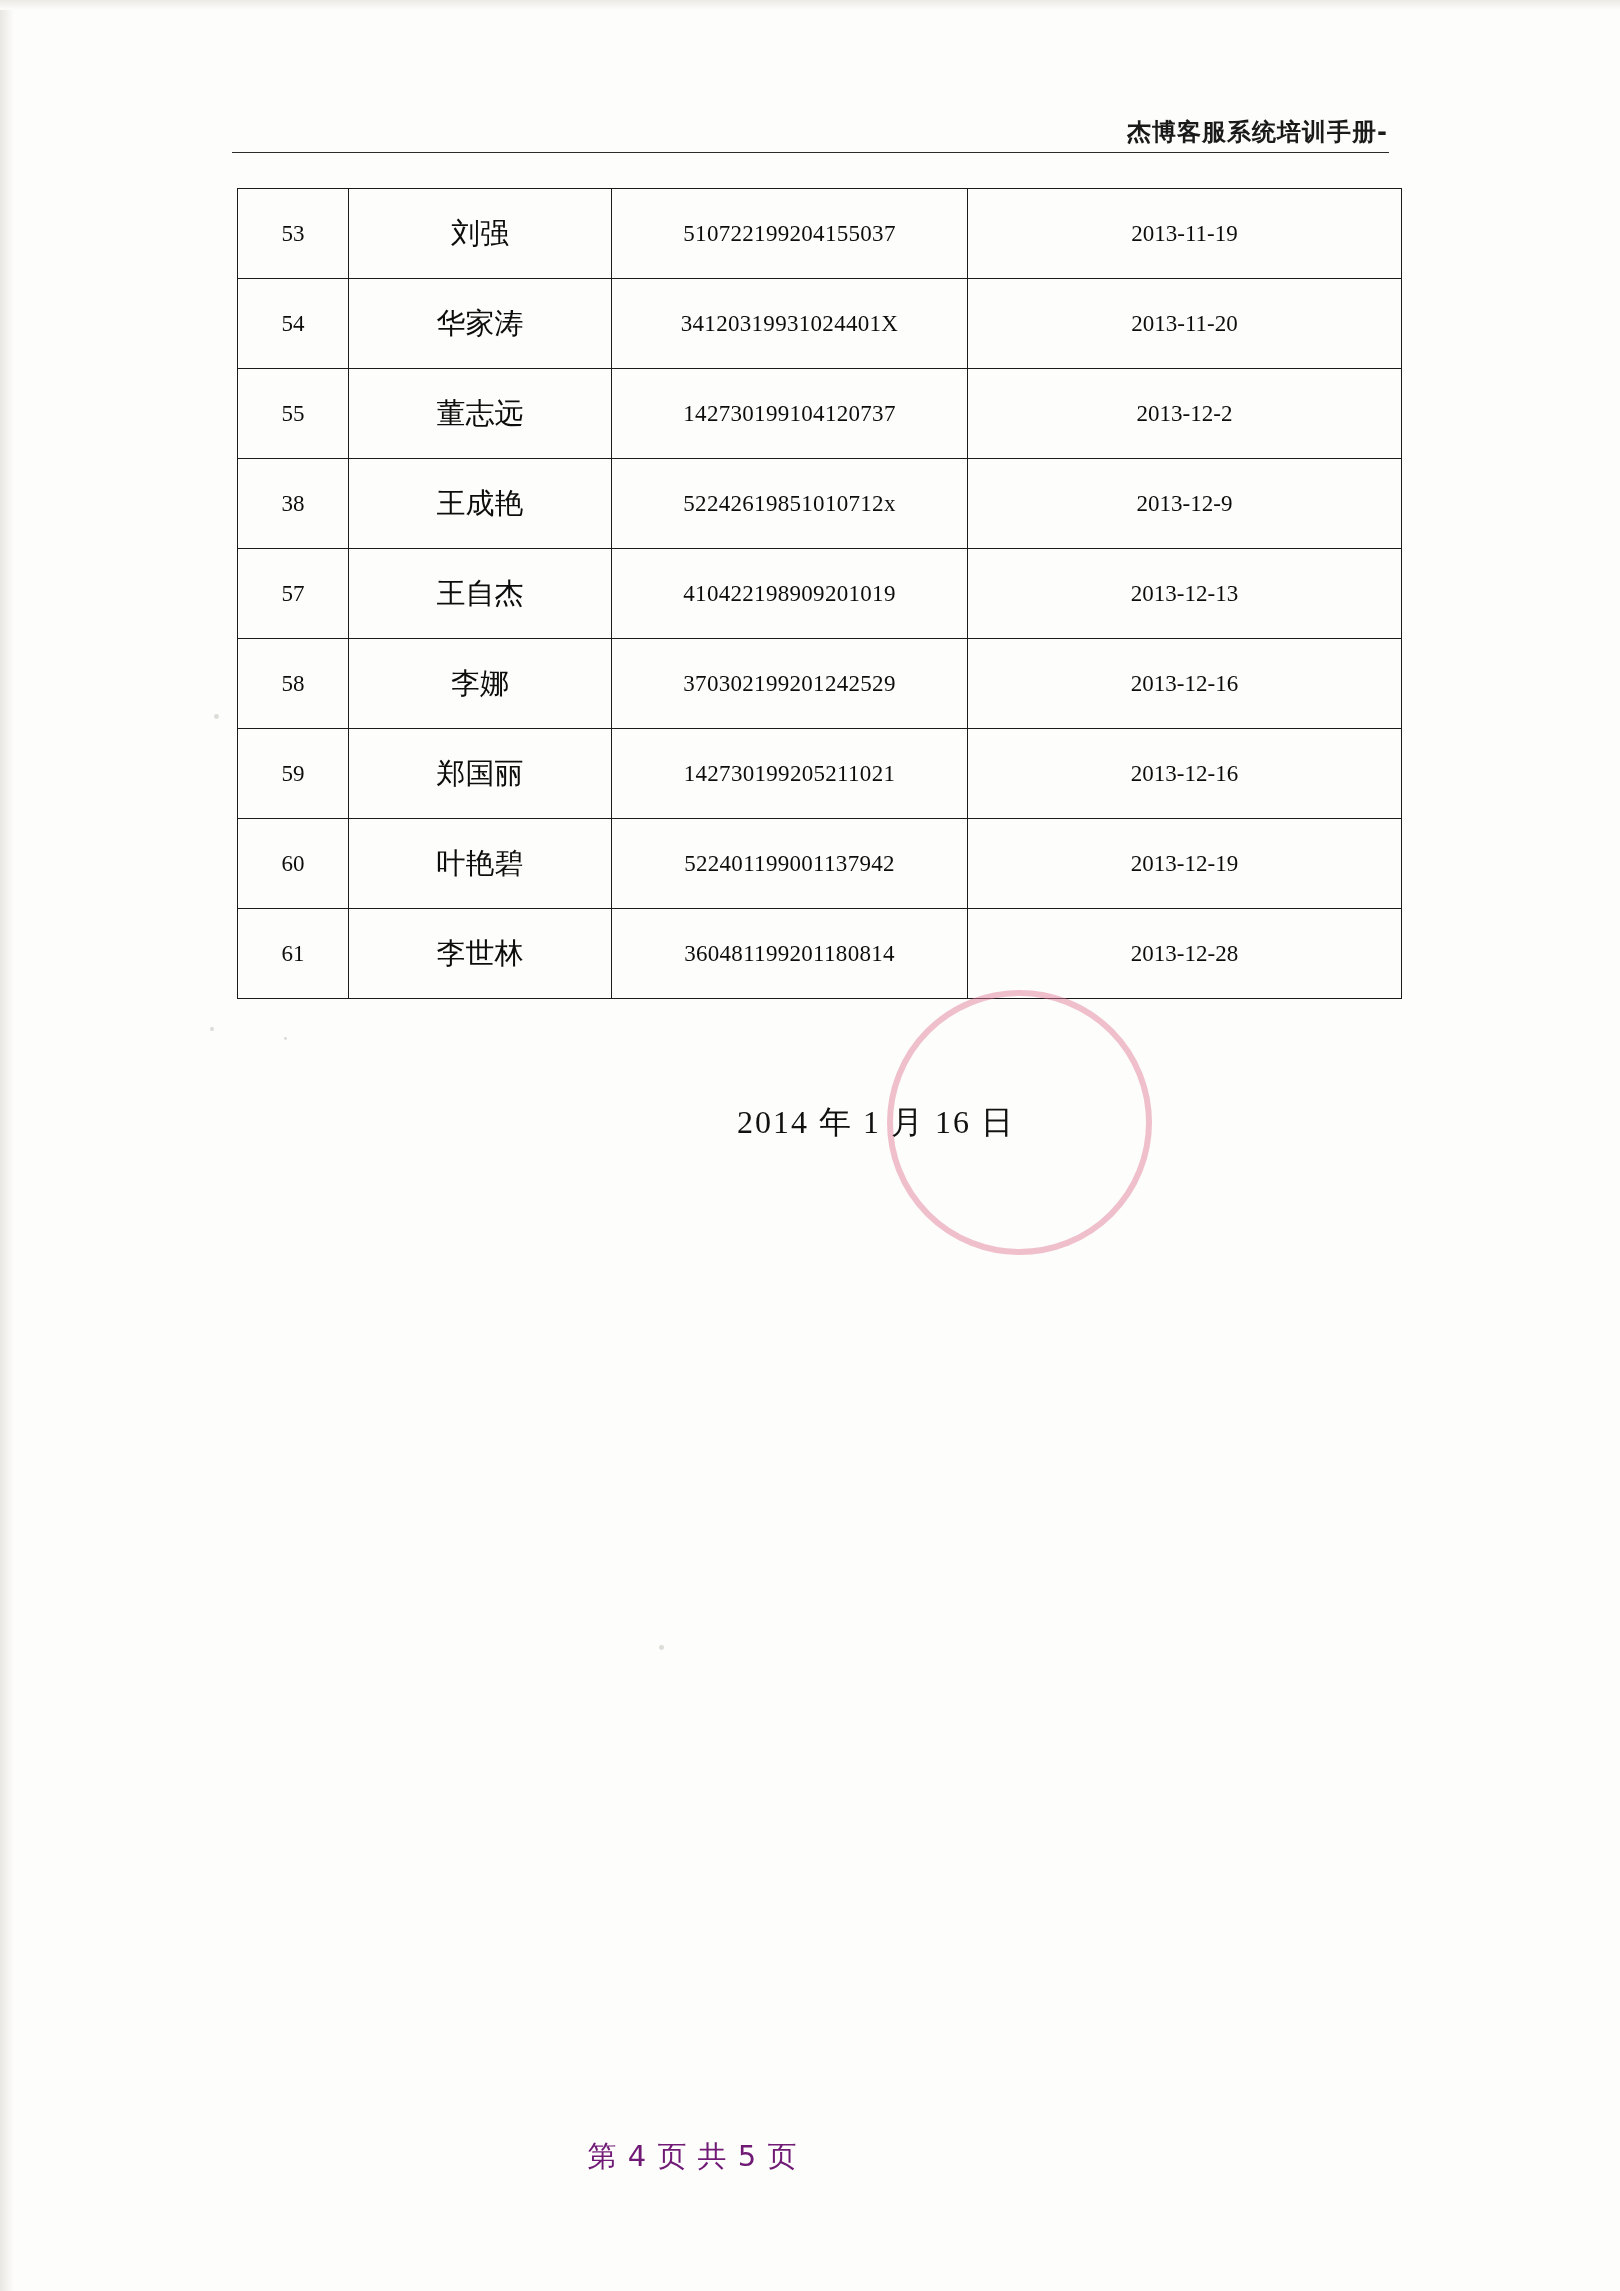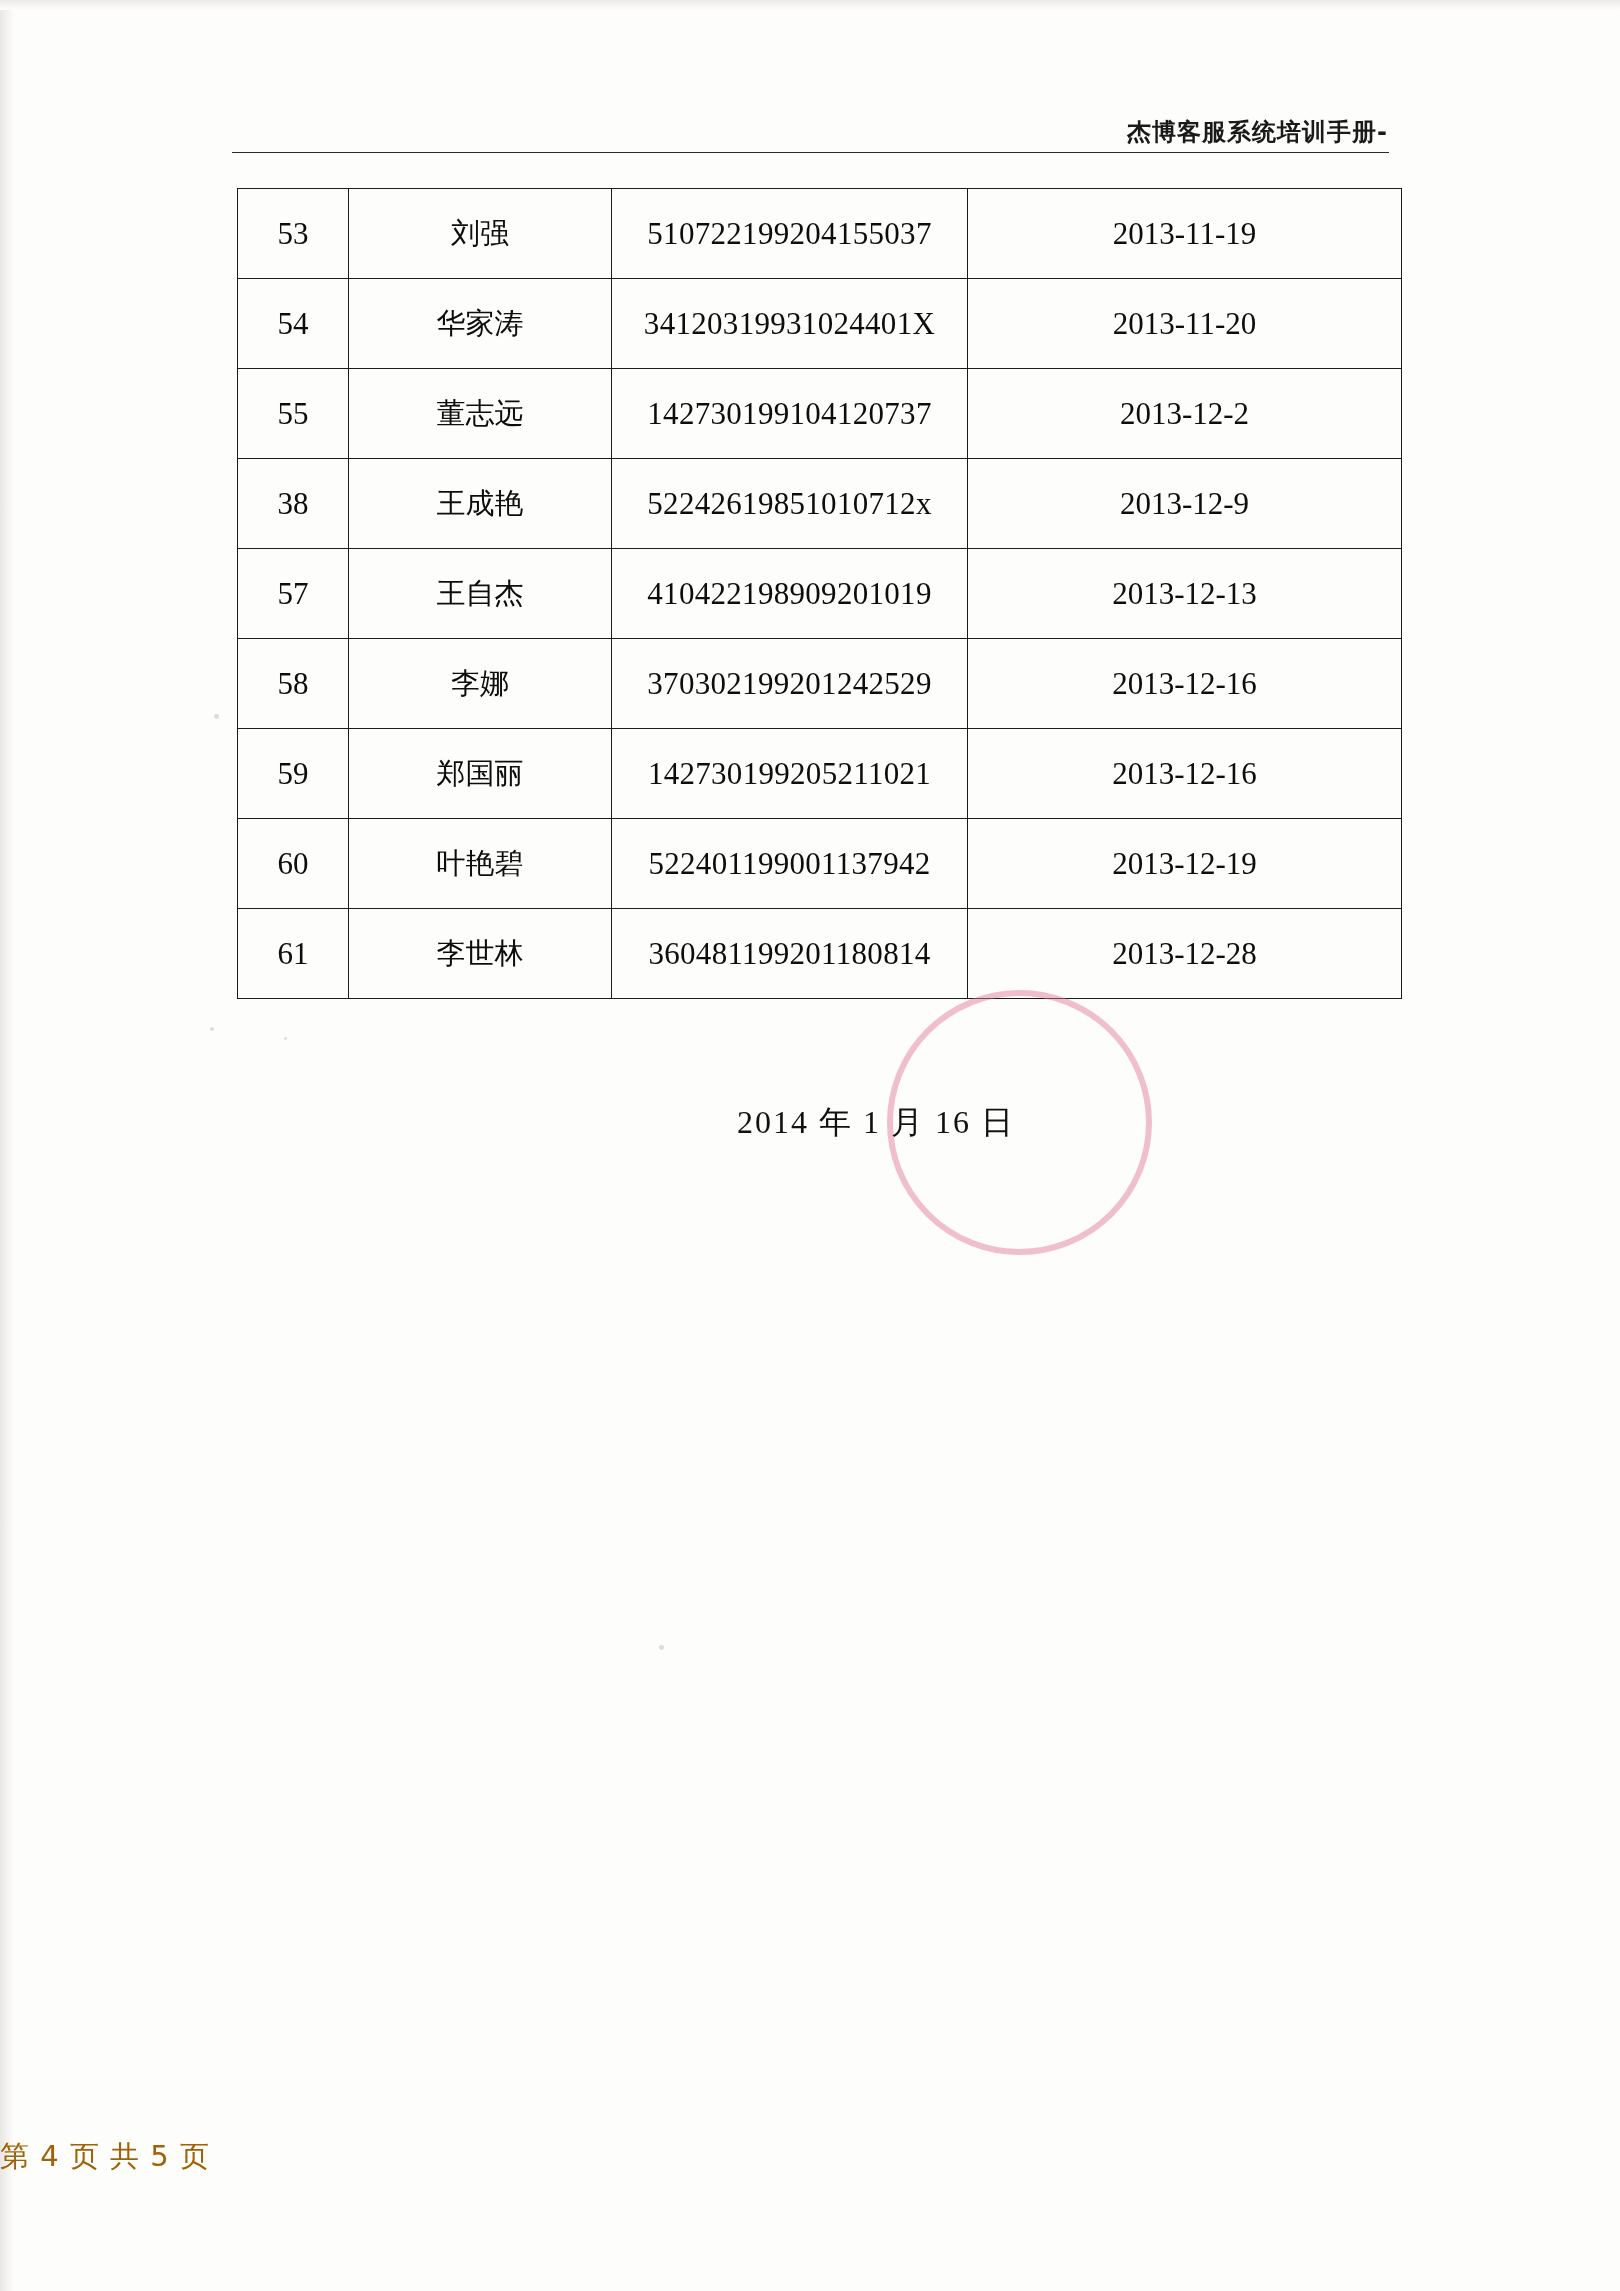--- a/index.html
+++ b/index.html
@@ -59,21 +59,21 @@
     left: 237px;
     width: 1152px;
     border-collapse: collapse;
     table-layout: fixed;
   }
   table.data td {
     border: 1.6px solid #1b1b1b;
     height: 87px;
     text-align: center;
     vertical-align: middle;
-    font-size: 31px;
+    font-size: 23px;
     color: #0d0d0d;
   }
   table.data td.col-idx { width: 108px; font-family: "Liberation Serif", serif; }
   table.data td.col-name { width: 260px; font-family: "DejaVu Sans", "Liberation Sans", sans-serif; font-size: 29px; }
   table.data td.col-id { width: 353px; font-family: "Liberation Serif", serif; letter-spacing: 0.3px; margin-top: 9px; }
   table.data td.col-date { width: 431px; font-family: "Liberation Serif", serif; }
 
   .signature-block {
     position: absolute;
     top: 1054px;
@@ -146,26 +146,26 @@
     width: 265px;
     text-align: center;
     font-size: 23.5px;
     letter-spacing: 5.9px;
   }
   .footer {
     position: absolute;
     top: 2137px;
     left: 0;
     width: 1620px;
-    text-align: left;
+    text-align: center;
     padding-right: 235px;
     box-sizing: border-box;
     font-size: 29px;
     font-family: "DejaVu Sans", "Liberation Sans", sans-serif;
-    color: #a16207;
+    color: #701a75;
     letter-spacing: 1px;
   }
   .speck {
     position: absolute;
     background: #cfcdc8;
     border-radius: 50%;
     opacity: 0.7;
   }
 </style>
 </head>

